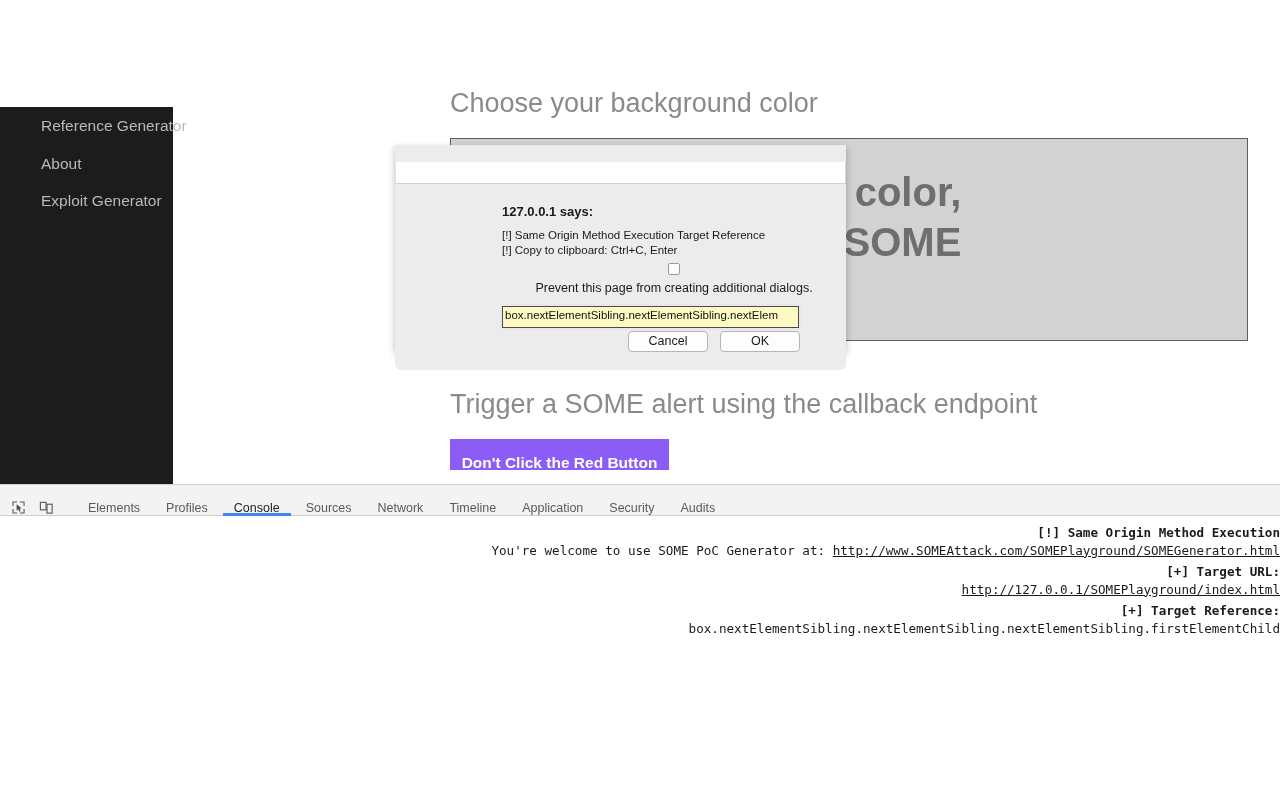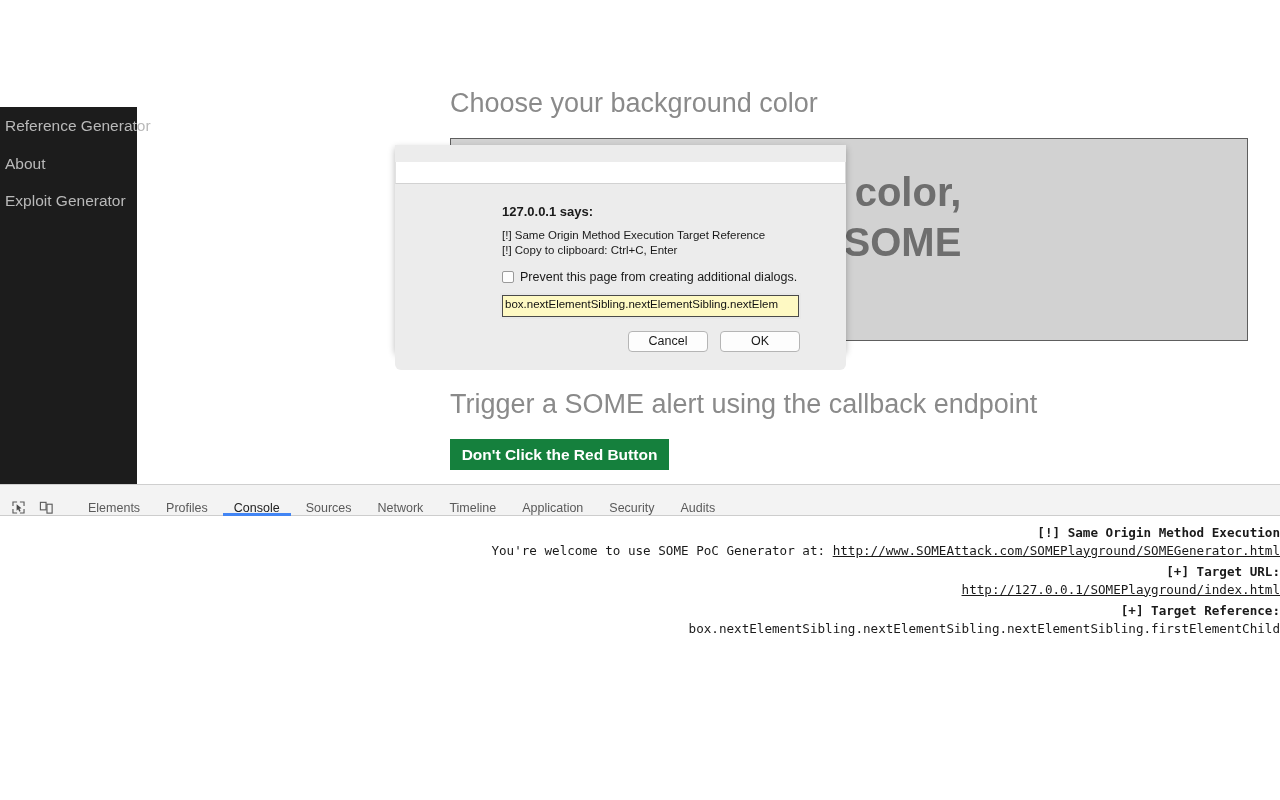--- a/index.html
+++ b/index.html
@@ -17,20 +17,21 @@
     width: 1280px; height: 484px;
     background: #ffffff;
     overflow: hidden;
   }
 
   
   .sidebar {
     position: absolute; left: 0; top: 107px;
     width: 137px; height: 377px;
     background: #1c1c1c;
+    padding-left: 36px;
   }
   .sidebar-item {
     color: #b9b9b9;
     font-size: 15.5px;
     padding: 0 0 0 5px;
     height: 37.5px;
     line-height: 37.5px;
     white-space: nowrap;
   }
   .sidebar-item:nth-child(1) { margin-top: 0px; }
@@ -59,30 +60,30 @@
     font-weight: bold;
     color: #6e6e6e;
     line-height: 50px;
     white-space: pre-line;
   }
 
   .red-button {
     position: absolute;
     left: 450px; top: 439px;
     width: 219px; height: 31px;
-    background: #15803d;
+    background: #8b5cf6;
     color: #ffffff;
     border: none;
     font-size: 15.5px;
     font-weight: bold;
     font-family: "Liberation Sans", sans-serif;
     cursor: pointer;
     line-height: 31px;
     text-align: center;
-    padding: 0;
+    padding: 8px;
   }
 
   
   .dialog-shadow {
     position: absolute;
     left: 395px; top: 145px;
     width: 451px; height: 208px;
     border-radius: 0 0 6px 6px;
     box-shadow: 0 3px 7px rgba(0,0,0,0.28);
     background: #ececec;
@@ -115,24 +116,25 @@
     color: #1a1a1a;
     margin: 0 0 9px 0;
   }
   .dialog-msg-line {
     font-size: 11.5px;
     color: #1a1a1a;
     line-height: 14.5px;
     white-space: nowrap;
   }
   .dialog-checkbox-row {
-    margin-top: 13px;
+    margin-top: 6px;
     display: flex;
     align-items: center;
     gap: 6px;
+    flex-direction: column;
   }
   .cb {
     width: 12px; height: 12px;
     border: 1px solid #9a9a9a;
     border-radius: 2px;
     background: #fdfdfd;
     display: inline-block;
     box-sizing: border-box;
   }
   .dialog-checkbox-label {

